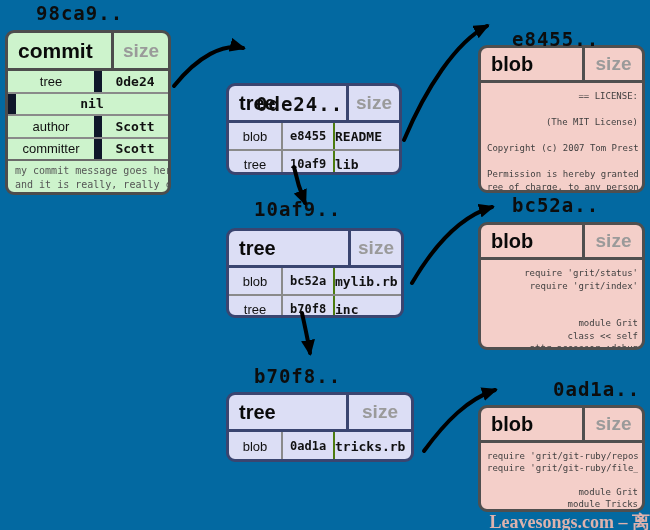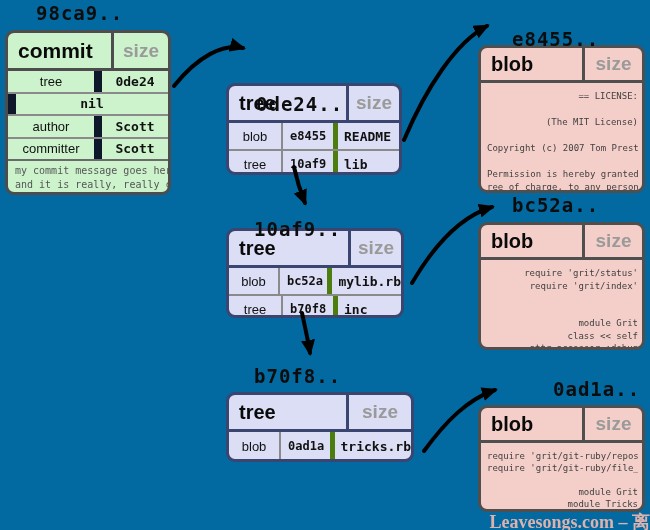--- a/index.html
+++ b/index.html
@@ -40,21 +40,21 @@
   .c-msg{border-top:2px solid #6a6a6a;padding:3px 0 0 7px;}
   .msg-line{font-family:"DejaVu Sans Mono",monospace;font-size:10px;line-height:14px;
             color:#555;white-space:pre;}
 
   
   .tree-box .row{height:26px;}
   .tree-box.wide .row{height:28px;}
   .t-type{width:52px;justify-content:center;font-size:13px;color:#111;}
   .t-hash{width:52px;padding-left:7px;border-left:2px solid #8a8a8a;
           font-family:"DejaVu Sans Mono",monospace;font-weight:bold;font-size:12px;color:#111;}
-  .t-name{flex:1;padding-left:6px;border-left:5px solid #4d7c0f;
+  .t-name{flex:1;border-left:2px solid #4d7c0f;
           font-family:"DejaVu Sans Mono",monospace;font-weight:bold;font-size:13px;color:#111;}
 
   
   .code{padding:7px 4px 0 6px;}
   .code-line{font-family:"DejaVu Sans Mono",monospace;font-size:9px;color:#3f3f3f;
              white-space:pre;overflow:hidden;}
   .lh13 .code-line{line-height:13px;min-height:13px;}
   .lh125 .code-line{line-height:12.5px;min-height:12.5px;}
   .lh12 .code-line{line-height:12px;min-height:12px;}
 
@@ -64,21 +64,21 @@
              font-family:"Liberation Serif",serif;font-weight:bold;font-size:18px;
              color:#ddb2ad;z-index:3;}
 </style>
 </head>
 <body>
 
 <div class="canvas">
 
   <div class="hash" style="left:36px;top:2px;">98ca9..</div>
   <div class="hash" style="left:256px;top:53px;margin-top:40px;">0de24..</div>
-  <div class="hash" style="left:254px;top:198px;margin-top:20px;">10af9..</div>
+  <div class="hash" style="left:254px;top:198px;">10af9..</div>
   <div class="hash" style="left:254px;top:365px;">b70f8..</div>
   <div class="hash" style="left:512px;top:16px;margin-top:12px;">e8455..</div>
   <div class="hash" style="left:512px;top:194px;">bc52a..</div>
   <div class="hash" style="left:516px;top:378px;margin-left:37px;">0ad1a..</div>
 
   <div class="gitbox commit-box" style="left:5px;top:30px;width:166px;height:165px;">
     <div class="hdr">
       <div class="type">commit</div>
       <div class="size">size</div>
     </div>

